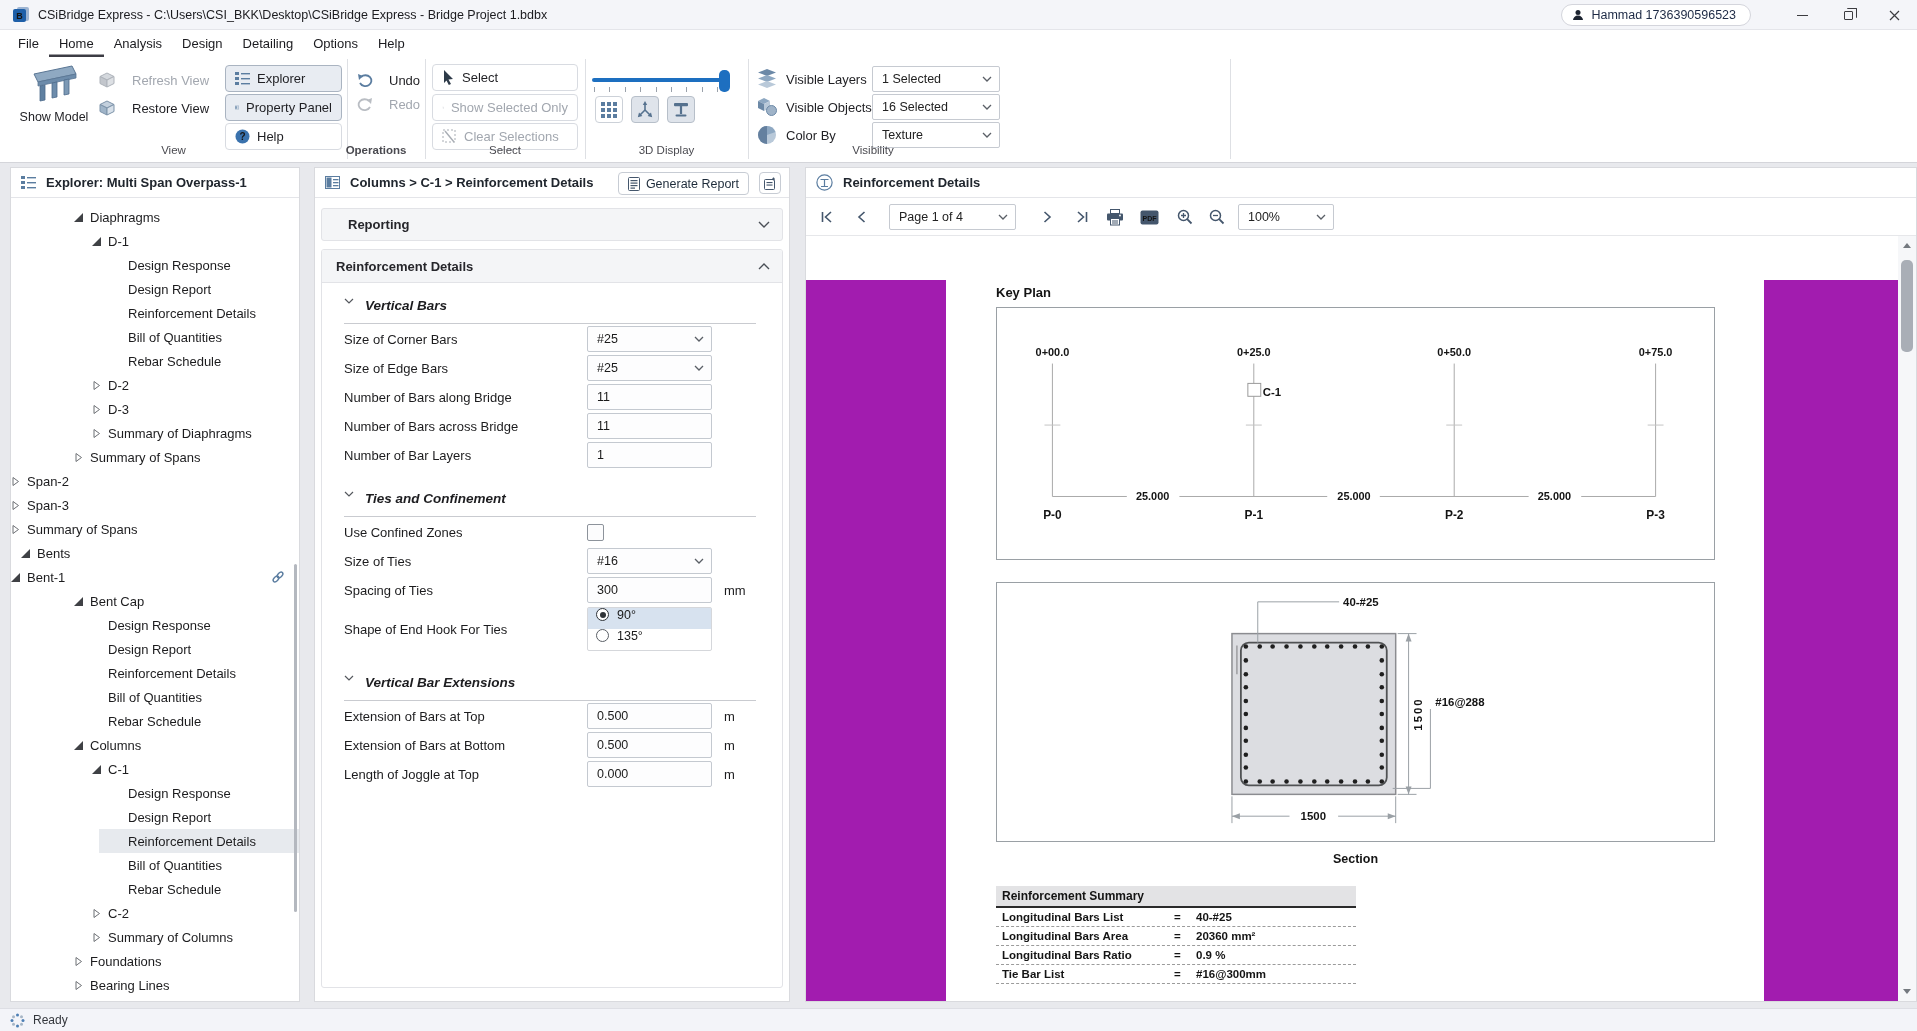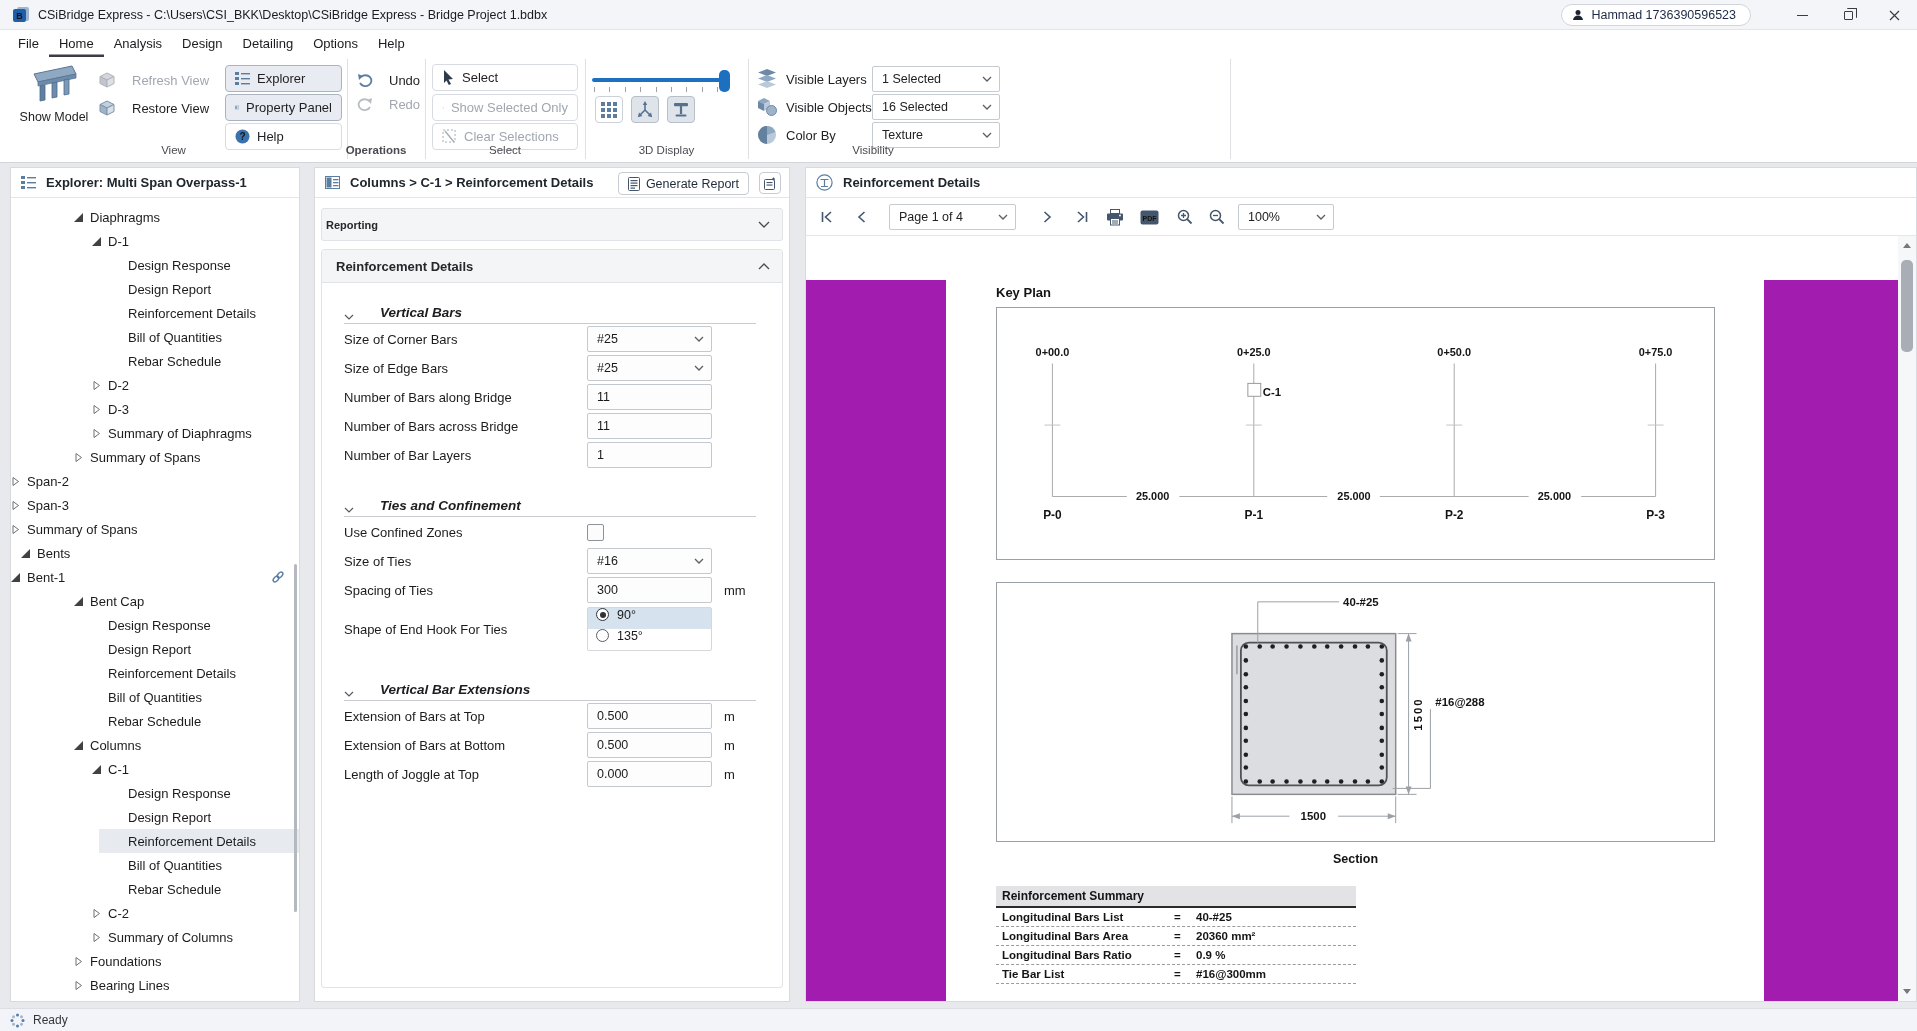--- a/index.html
+++ b/index.html
@@ -64,29 +64,29 @@
   .trow.sel { background-image:linear-gradient(to right, rgba(0,0,0,0) 88px, #e7eaee 88px); }
   .tlink { margin-left:auto; margin-right:14px; }
   #tree-scroll { position:absolute; right:2px; top:396px; width:3px; height:348px; background:#b4b8bf; border-radius:2px; }
 
   
   #details { left:314px; width:476px; }
   #crumb-icon { margin:0 10px 0 10px; }
   #gen-report { position:absolute; right:40px; top:4px; height:23px; border:1px solid #c7ccd4; border-radius:4px; background:#fff; display:flex; align-items:center; gap:6px; padding:0 9px; font-size:12.5px; color:#1d2b3a; }
   #pin-btn { position:absolute; right:8px; top:4px; width:22px; height:22px; border:1px solid #c7ccd4; border-radius:4px; background:#fff; display:flex; align-items:center; justify-content:center; }
   .secbar { position:absolute; left:6px; right:6px; height:33px; background:#f4f5f7; border:1px solid #e2e3e7; border-radius:3px; display:flex; align-items:center; }
-  .secbar b { font-size:11px; color:#26262b; margin-left:4px; }
+  .secbar b { font-size:13px; color:#26262b; margin-left:26px; }
   .secbar svg { margin-left:auto; margin-right:12px; }
   #reporting-bar { top:40px; }
   #details-card { position:absolute; left:6px; right:6px; top:81px; bottom:13px; border:1px solid #e2e3e7; border-radius:3px; overflow:hidden; }
   #details-card .cardhead { height:33px; background:#f4f5f7; border-bottom:1px solid #e2e3e7; display:flex; align-items:center; }
   #details-card .cardhead b { font-size:13px; color:#26262b; margin-left:14px; }
   #details-card .cardhead svg { margin-left:auto; margin-right:12px; }
   .cardbody { padding:2px 26px 0 22px; }
-  .ghead { margin-top:13px; height:22px; display:flex; align-items:flex-end; gap:26px; }
+  .ghead { margin-top:13px; height:22px; display:flex; align-items:flex-start; gap:11px; }
   .ghead .gtitle { font-size:13.5px; font-weight:bold; font-style:italic; color:#1d1d20; }
   .grule { border-top:1px solid #c9cbd0; margin-top:3px; }
   .frow { display:grid; grid-template-columns:1fr 125px 44px; align-items:center; height:28px; margin-top:1px; }
   .flabel { font-size:13px; color:#1c1c1e; }
   .funit { font-size:13px; color:#1c1c1e; padding-left:12px; }
   .fctl { position:relative; height:26px; border:1px solid #c4c9d0; border-radius:2px; background:#fdfdfe; display:flex; align-items:center; padding:0 22px 0 9px; font-size:12.5px; color:#1a1a1a; }
   .fctl.input { padding-right:9px; }
   .fctl svg { position:absolute; right:7px; }
   .fcheck { width:17px; height:17px; border:1px solid #8d939b; border-radius:2px; background:#fcfcfd; }
   .frow.tall { height:48px; }

